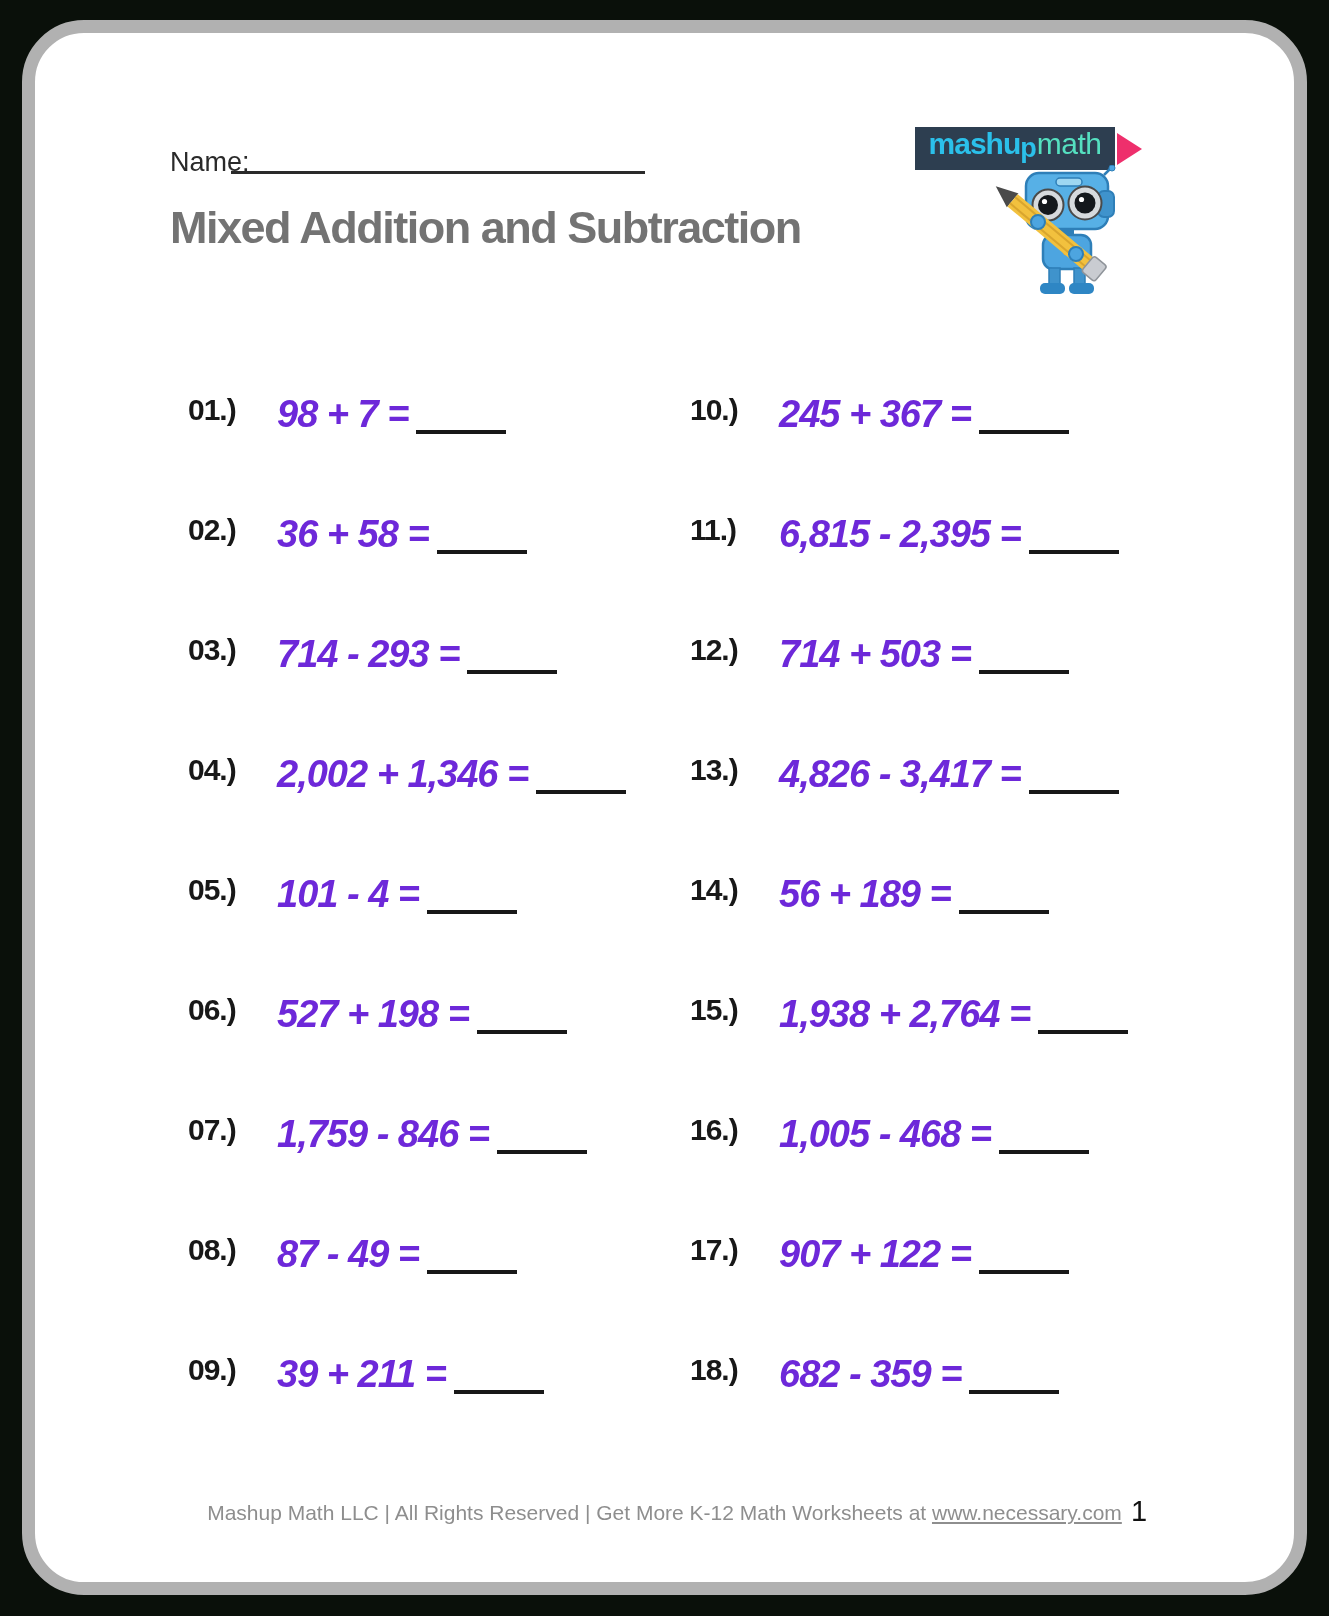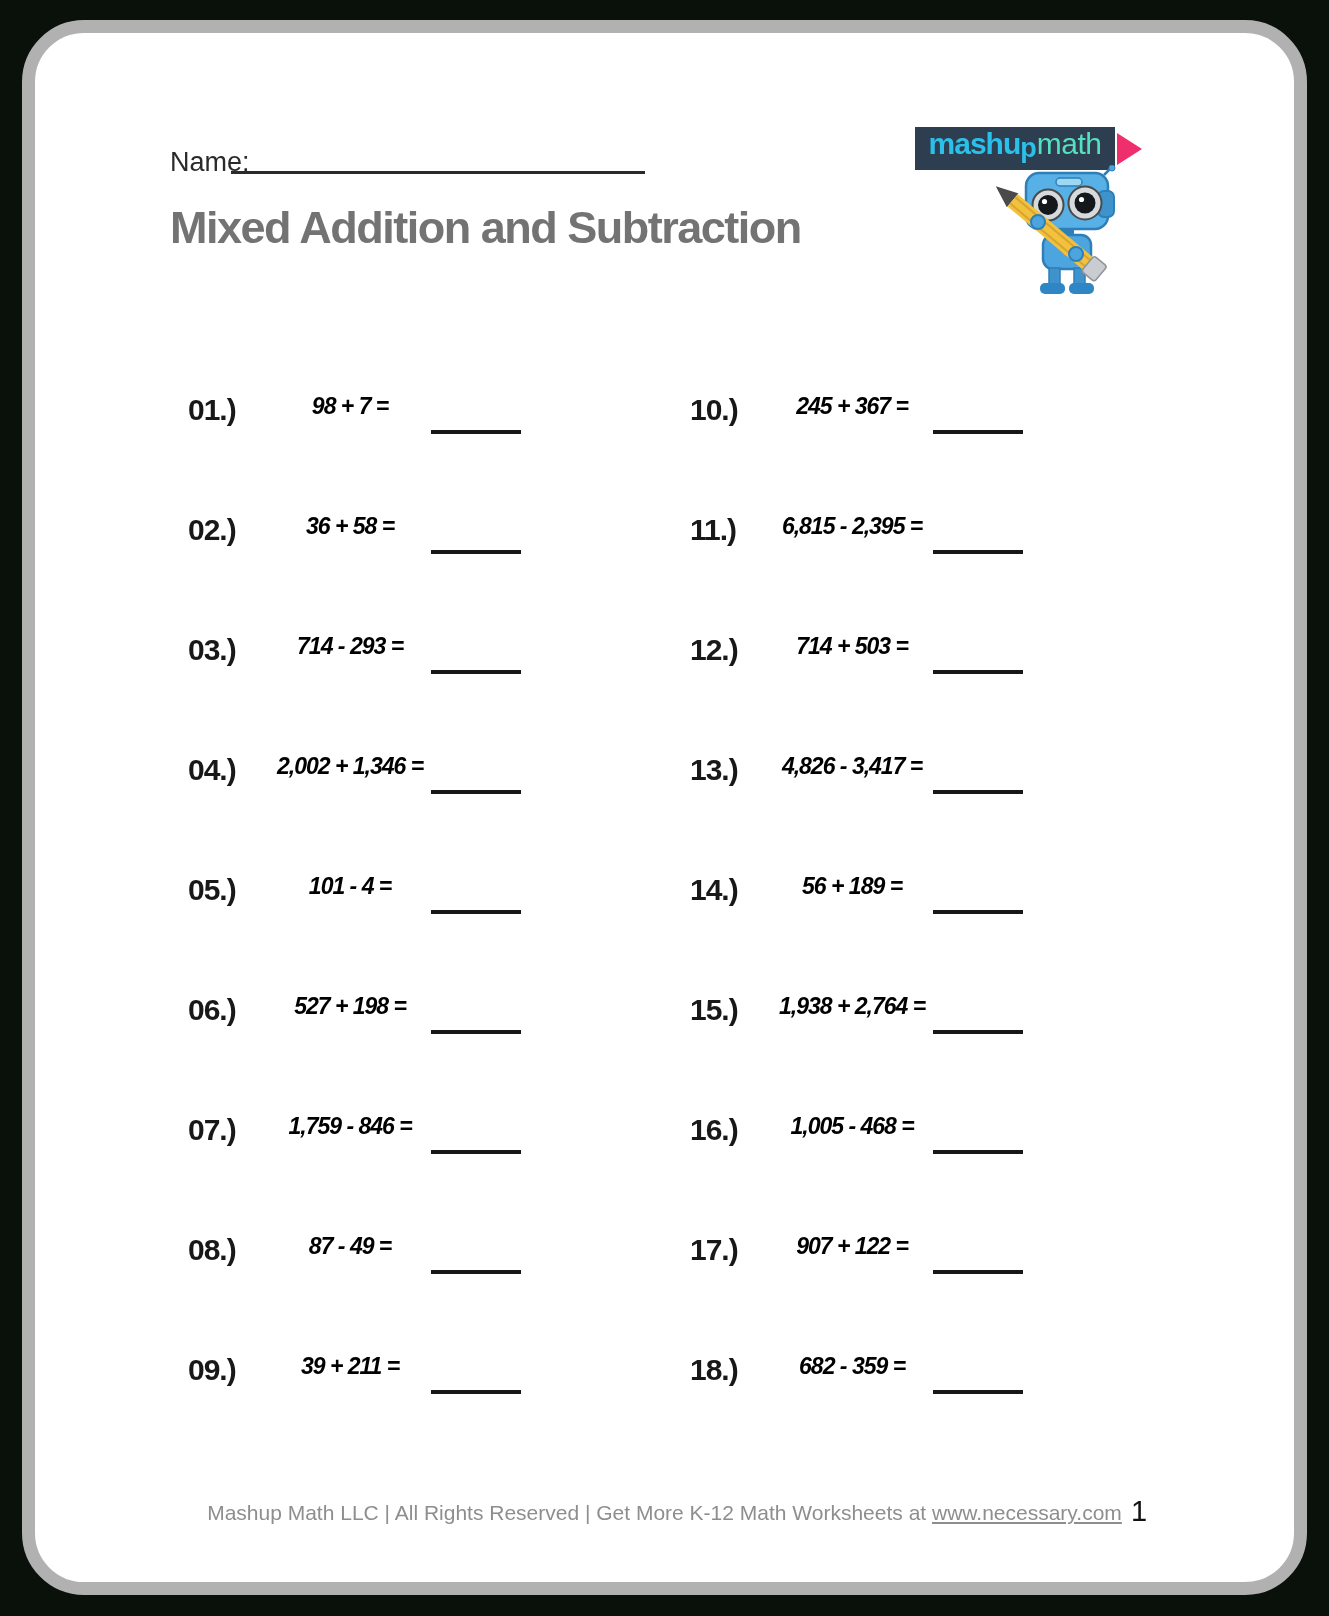--- a/index.html
+++ b/index.html
@@ -32,23 +32,23 @@
   .logo .p2{color:#55e0c0;font-weight:400;letter-spacing:-0.5px;}
   .logo-tri{position:absolute;left:1082px;top:100px;width:0;height:0;
     border-left:25px solid #ee2f6c;border-top:16px solid transparent;
     border-bottom:16px solid transparent;}
   .robot{position:absolute;left:953px;top:132px;width:142px;height:136px;}
   
   .problems{position:absolute;left:153px;top:360px;width:1060px;}
   .col{position:absolute;top:0;}
   .col-left{left:0;}
   .col-right{left:502px;}
-  .prob{height:120px;display:flex;align-items:flex-start;line-height:1.15;justify-content:space-between;}
+  .prob{height:120px;display:flex;align-items:flex-start;line-height:1.15;}
   .pnum{flex:0 0 89px;font-size:30px;font-weight:700;color:#181818;letter-spacing:-1px;}
-  .pexpr{font-size:23px;font-weight:700;font-style:italic;color:#000000;
+  .pexpr{font-size:38px;font-weight:700;font-style:italic;color:#6d28d9;
     letter-spacing:-1px;white-space:nowrap;}
   .blank{width:90px;height:37px;margin-left:8px;
     border-bottom:4px solid #181818;}
   
   .footer{position:absolute;left:0;top:1468px;width:100%;text-align:center;
     font-size:21px;color:#8e8e8e;}
   .footer a{color:#8e8e8e;text-decoration:underline;}
   .pageno{position:absolute;left:1096px;top:1462px;font-size:29px;color:#111111;}
 </style>
 </head>

